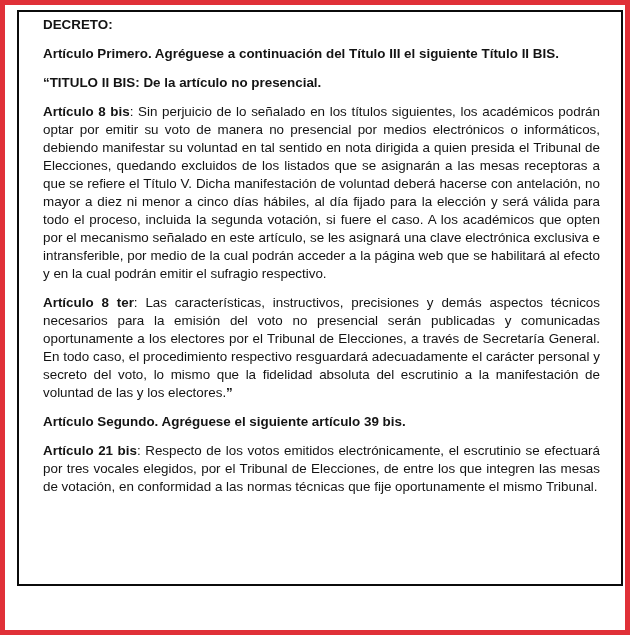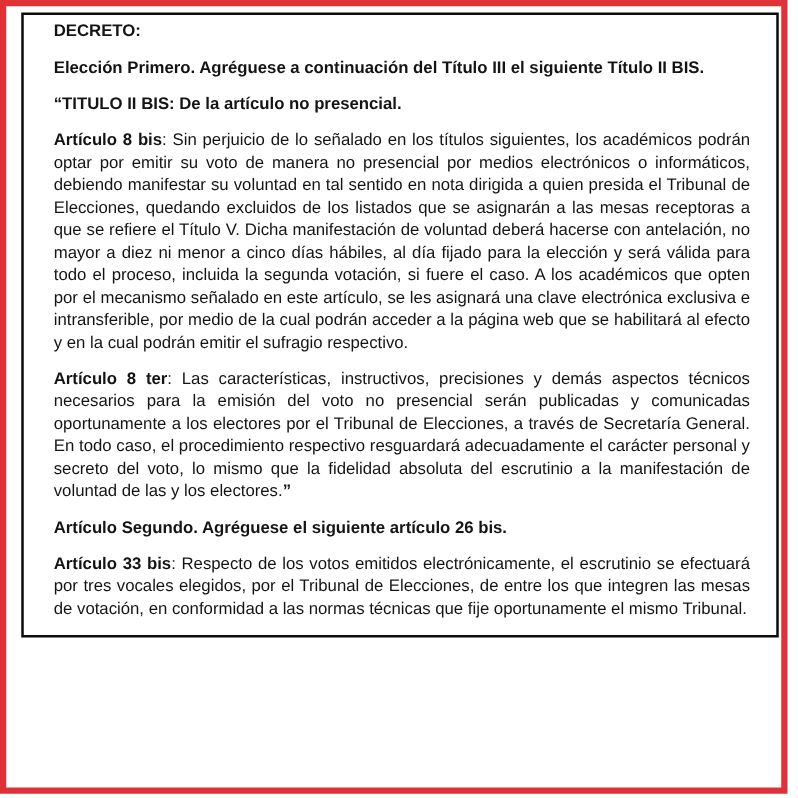--- a/index.html
+++ b/index.html
@@ -22,21 +22,21 @@
     border: 5px solid #e03038;
     box-sizing: border-box;
     z-index: 3;
     pointer-events: none;
   }
   .doc {
     position: absolute;
     left: 17px;
     top: 10px;
     width: 606px;
-    height: 500px;
+    height: 576px;
     border: 2px solid #0b0b0b;
     box-sizing: border-box;
     padding: 4px 21px 0 24px;
     overflow: hidden;
     z-index: 1;
     background: #ffffff;
     font-family: "Liberation Sans", "DejaVu Sans", sans-serif;
     font-size: 13.4px;
     line-height: 18px;
     color: #141414;
@@ -48,21 +48,21 @@
   .bold {
     font-weight: bold;
   }
 </style>
 </head>
 <body>
 
 <div>
   <div class="doc">
     <p class="bold">DECRETO:</p>
-    <p class="bold">Elección Primero. Agréguese a continuación del Título III el siguiente Título II BIS.</p>
+    <p class="bold">Artículo Primero. Agréguese a continuación del Título III el siguiente Título II BIS.</p>
     <p class="bold">“TITULO II BIS: De la artículo no presencial.</p>
     <p><span class="bold">Artículo 8 bis</span><span>: Sin perjuicio de lo señalado en los títulos siguientes, los académicos podrán optar por emitir su voto de manera no presencial por medios electrónicos o informáticos, debiendo manifestar su voluntad en tal sentido en nota dirigida a quien presida el Tribunal de Elecciones, quedando excluidos de los listados que se asignarán a las mesas receptoras a que se refiere el Título V. Dicha manifestación de voluntad deberá hacerse con antelación, no mayor a diez ni menor a cinco días hábiles, al día fijado para la elección y será válida para todo el proceso, incluida la segunda votación, si fuere el caso. A los académicos que opten por el mecanismo señalado en este artículo, se les asignará una clave electrónica exclusiva e intransferible, por medio de la cual podrán acceder a la página web que se habilitará al efecto y en la cual podrán emitir el sufragio respectivo.</span></p>
     <p><span class="bold">Artículo 8 ter</span><span>: Las características, instructivos, precisiones y demás aspectos técnicos necesarios para la emisión del voto no presencial serán publicadas y comunicadas oportunamente a los electores por el Tribunal de Elecciones, a través de Secretaría General. En todo caso, el procedimiento respectivo resguardará adecuadamente el carácter personal y secreto del voto, lo mismo que la fidelidad absoluta del escrutinio a la manifestación de voluntad de las y los electores.</span><span class="bold">”</span></p>
-    <p class="bold">Artículo Segundo. Agréguese el siguiente artículo 26 bis.</p>
-    <p><span class="bold">Artículo 33 bis</span><span>: Respecto de los votos emitidos electrónicamente, el escrutinio se efectuará por tres vocales elegidos, por el Tribunal de Elecciones, de entre los que integren las mesas de votación, en conformidad a las normas técnicas que fije oportunamente el mismo Tribunal.</span></p>
+    <p class="bold">Artículo Segundo. Agréguese el siguiente artículo 39 bis.</p>
+    <p><span class="bold">Artículo 21 bis</span><span>: Respecto de los votos emitidos electrónicamente, el escrutinio se efectuará por tres vocales elegidos, por el Tribunal de Elecciones, de entre los que integren las mesas de votación, en conformidad a las normas técnicas que fije oportunamente el mismo Tribunal.</span></p>
   </div>
   <div class="red-frame"></div>
 </div>
 
 </body></html>

